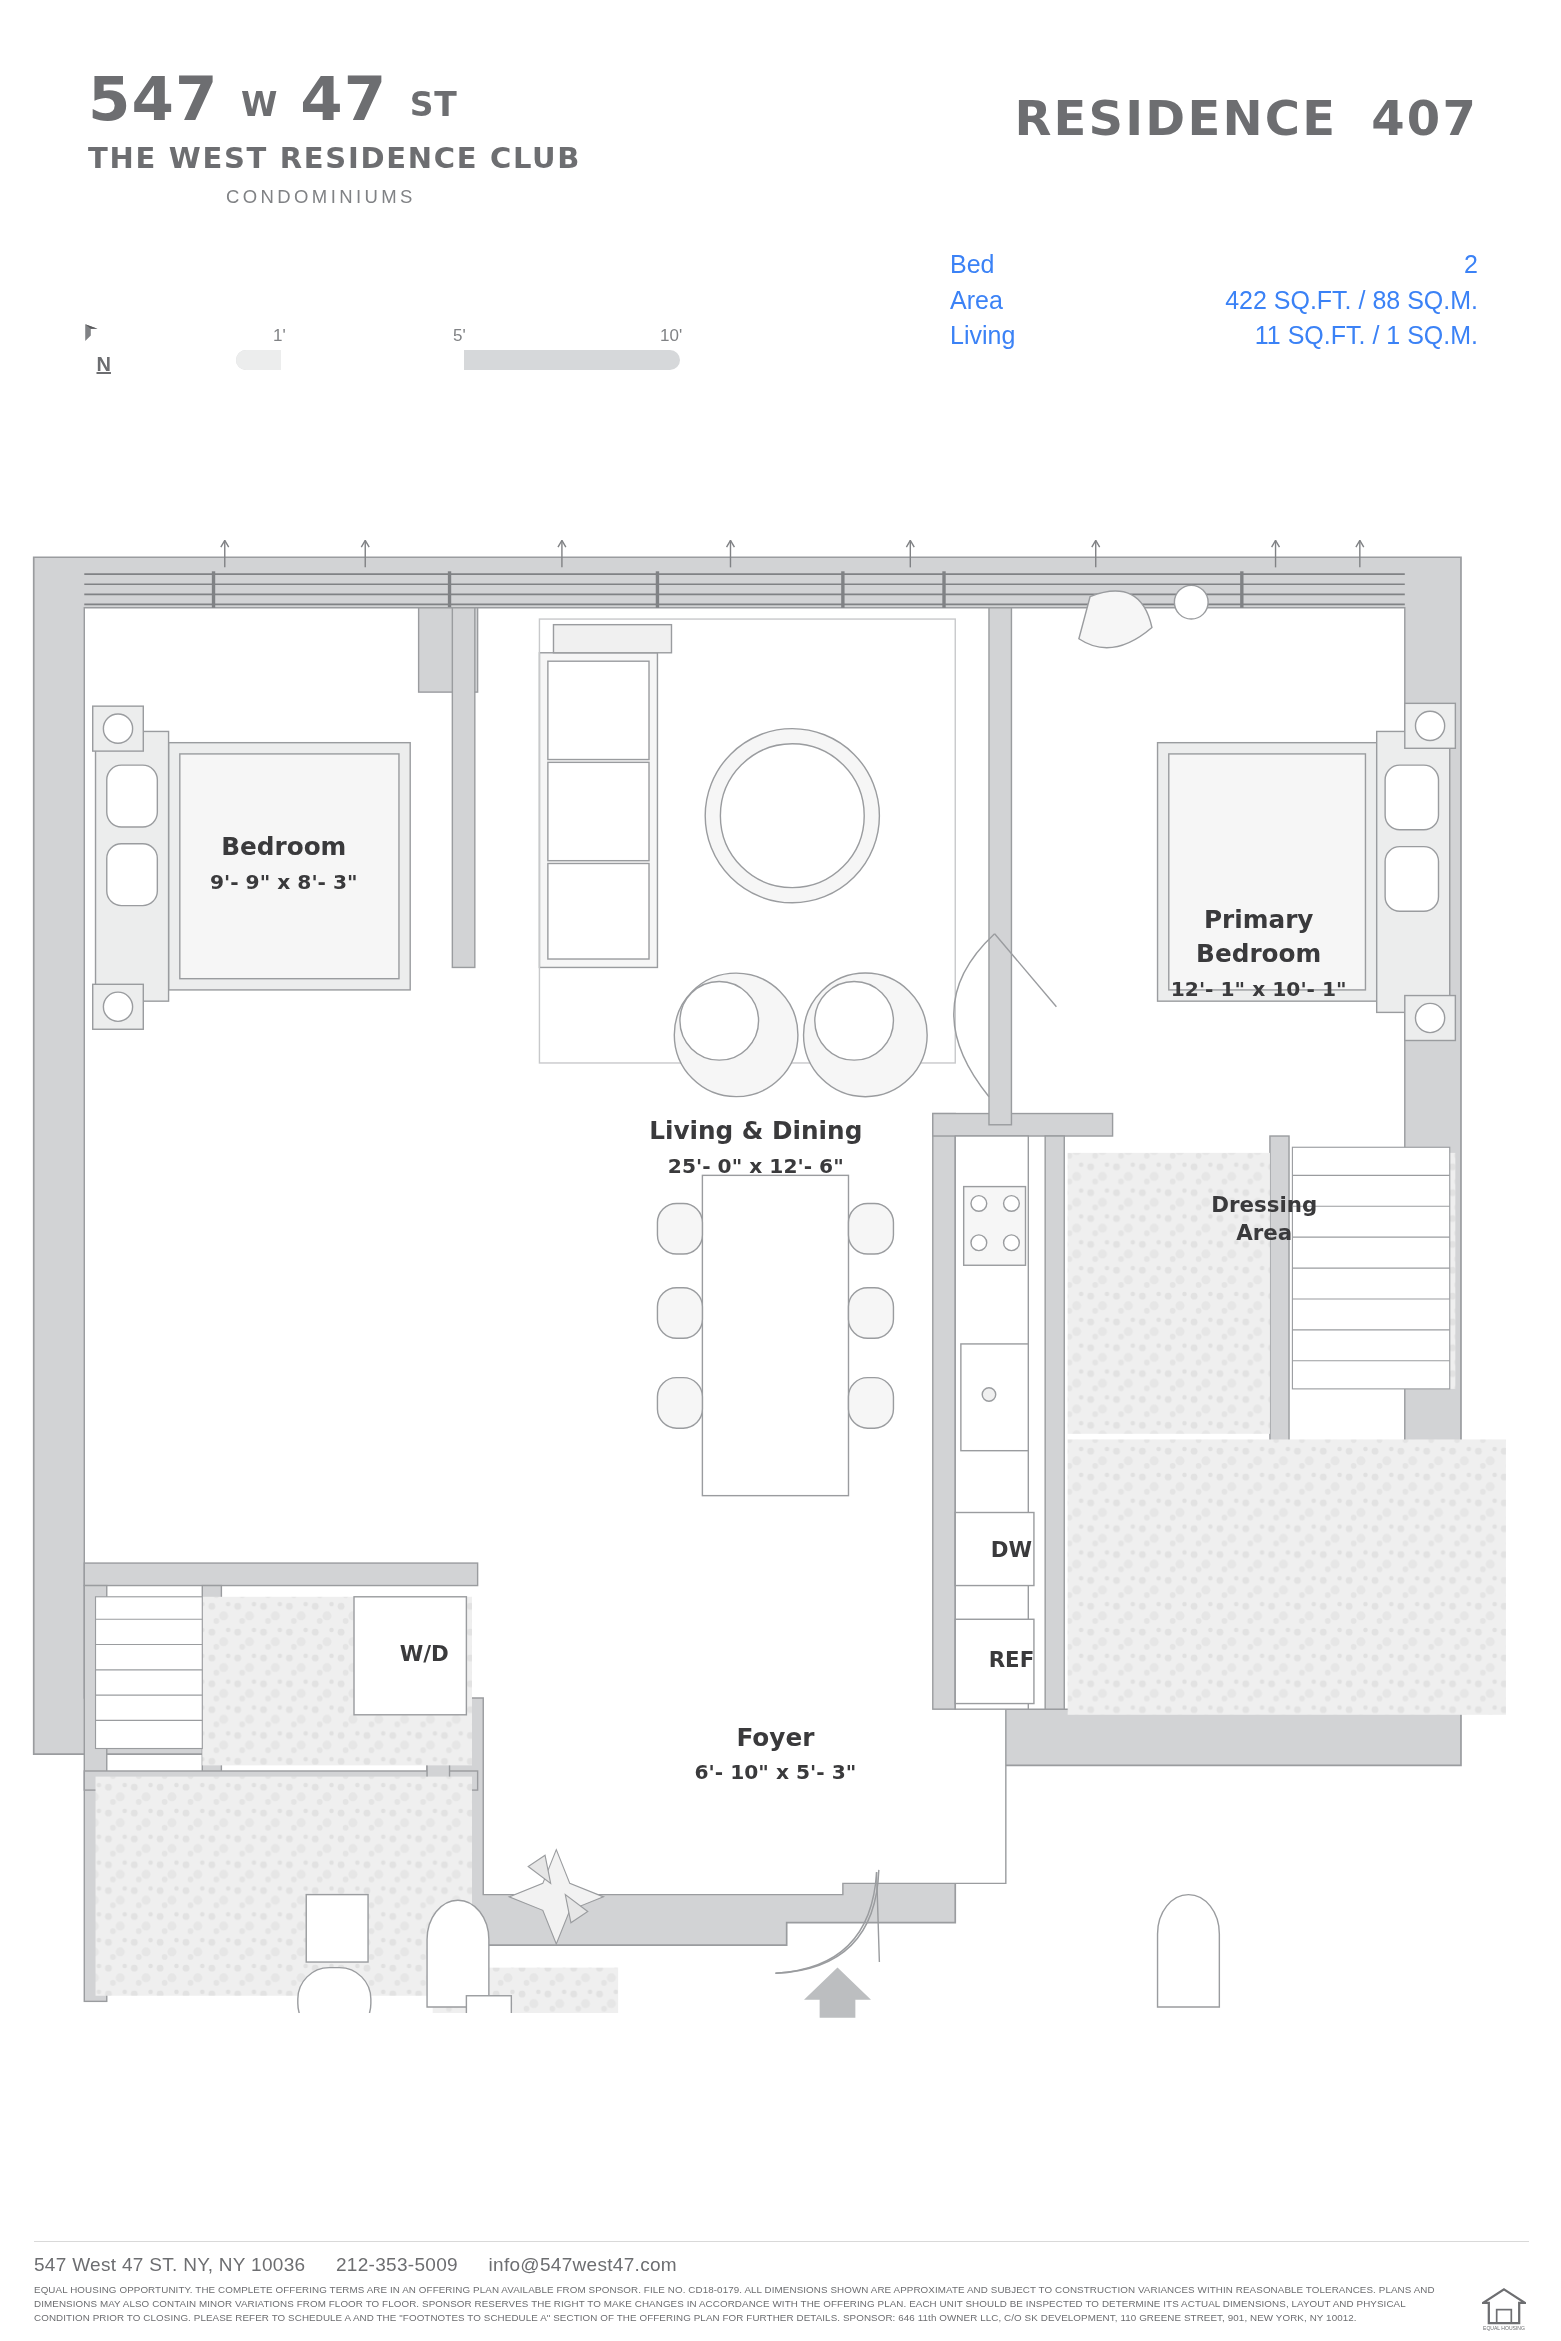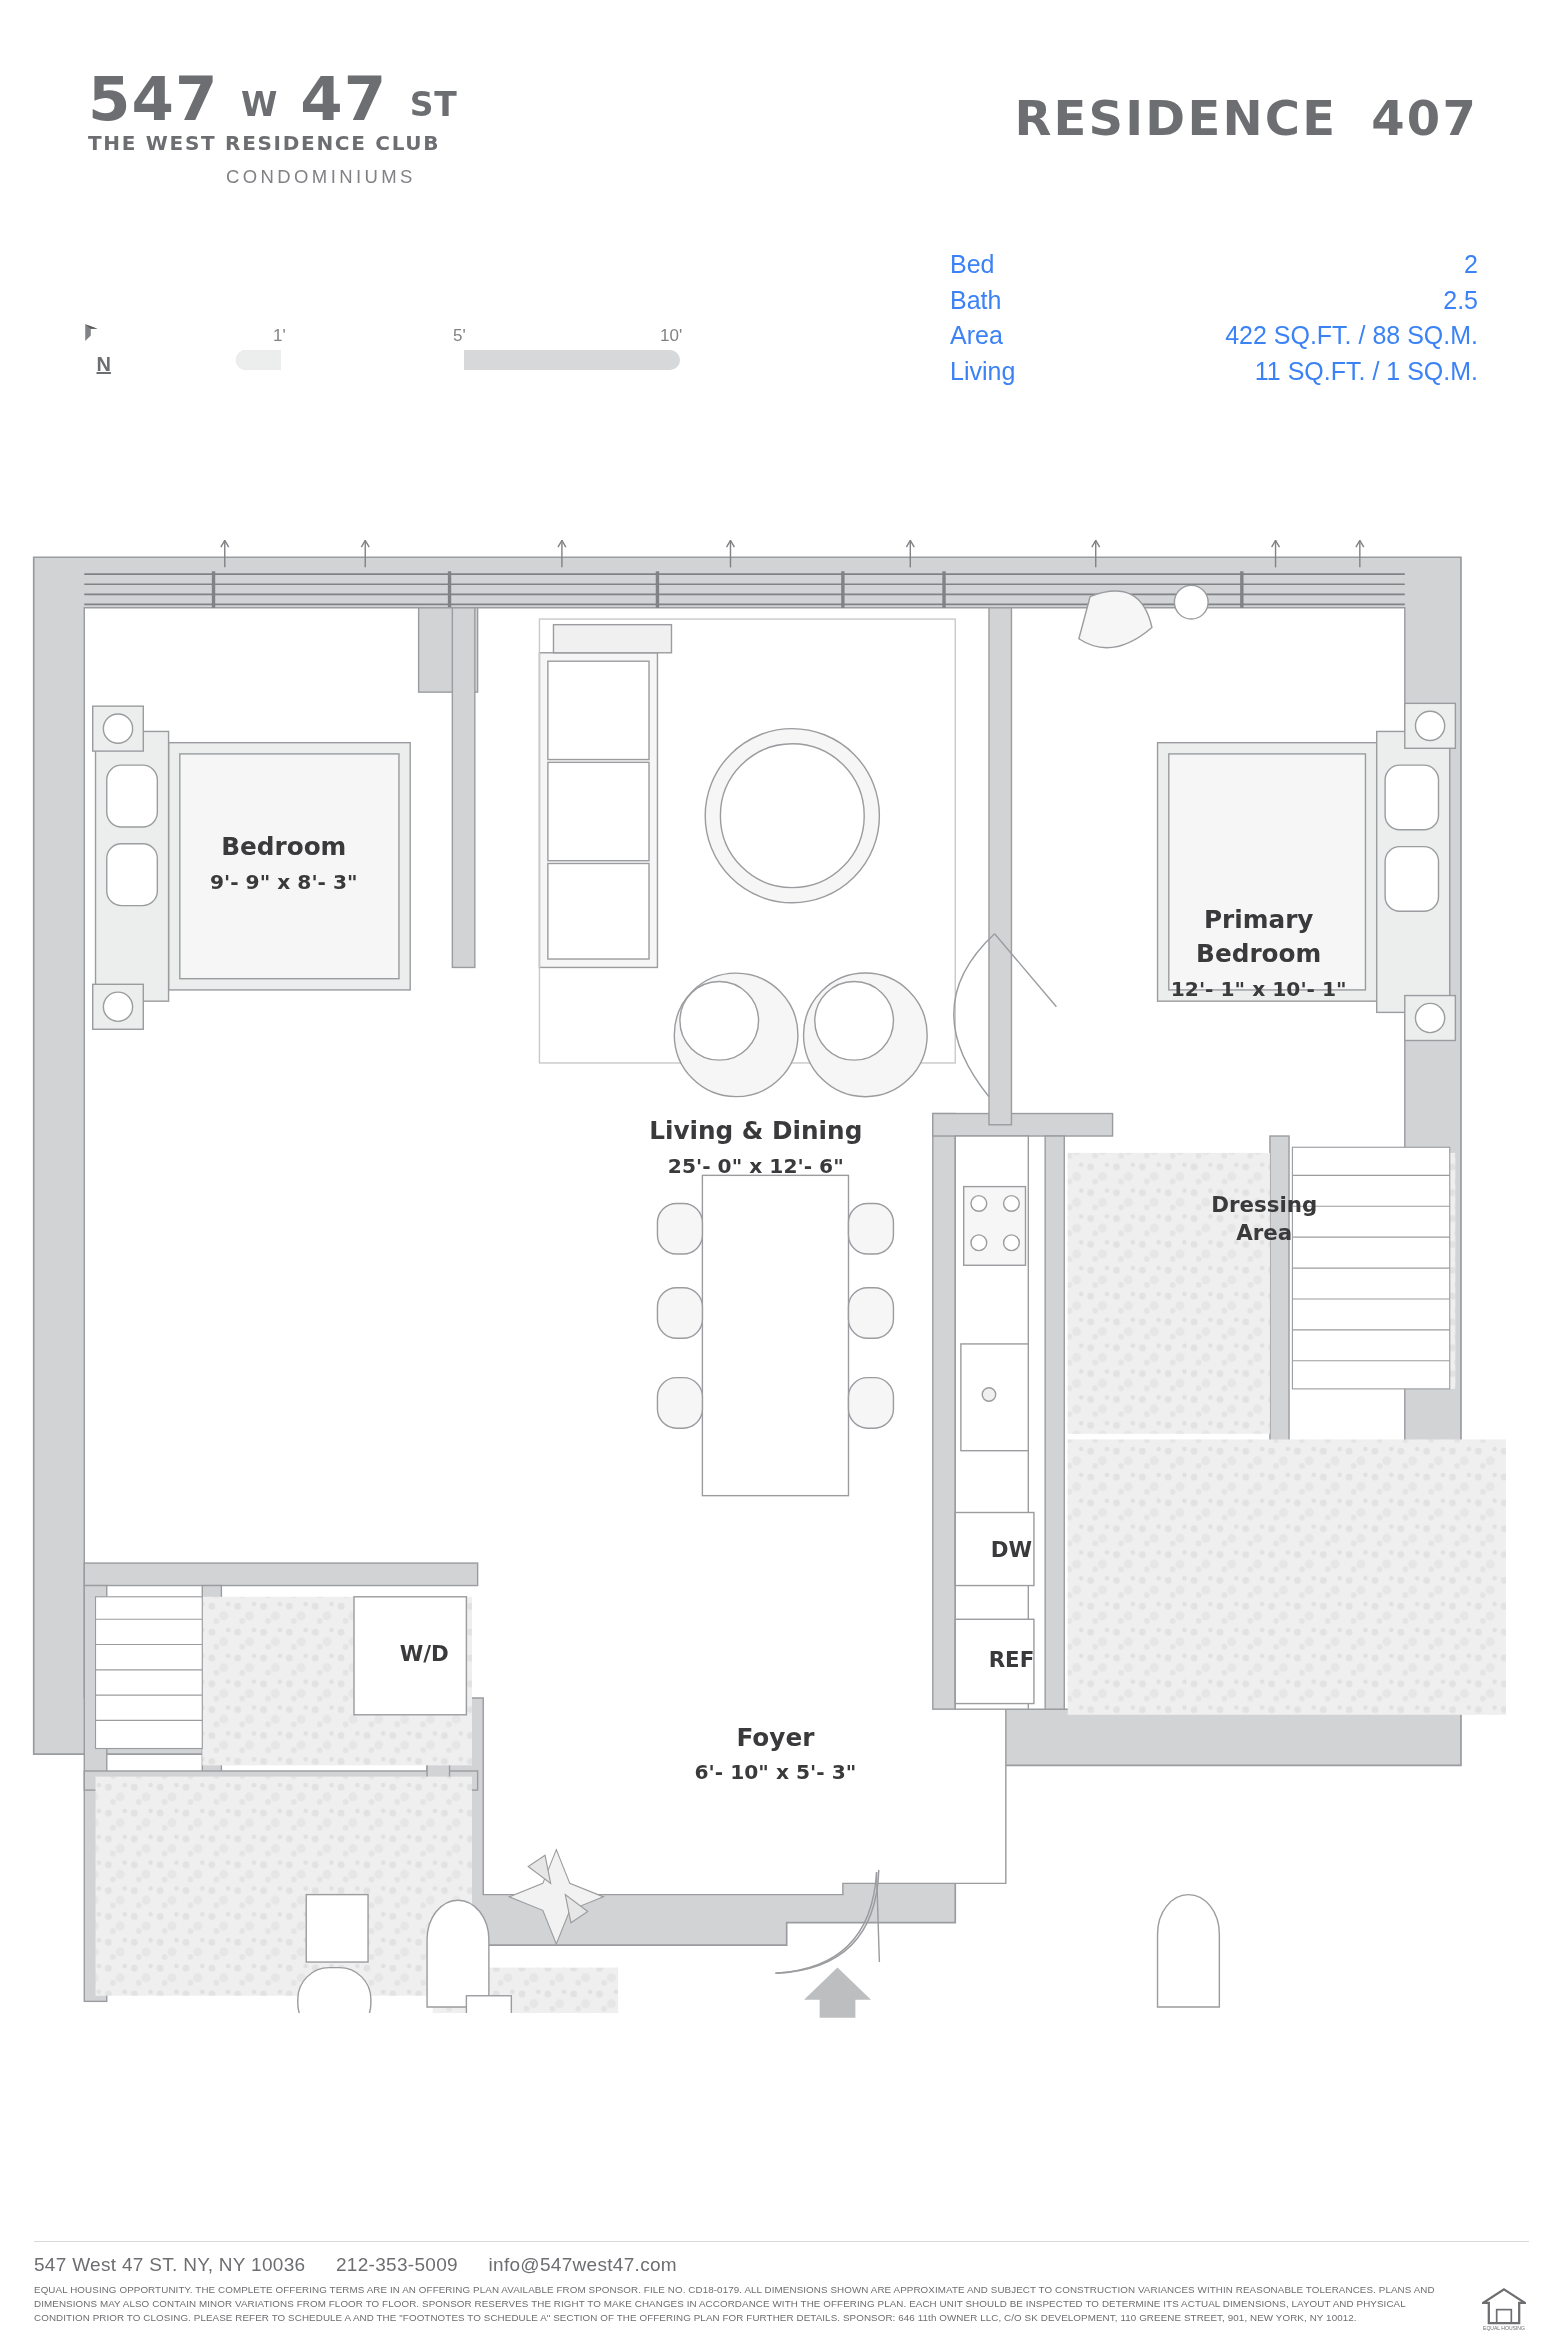--- a/index.html
+++ b/index.html
@@ -36,23 +36,24 @@
     white-space: nowrap;
   }
   .brand-line1 .sm {
     font-size: 33px;
     vertical-align: 4.5px;
     letter-spacing: 0.6px;
   }
   .brand-line2 {
     font-family: "DejaVu Sans", sans-serif;
     font-weight: bold;
-    font-size: 20px;
+    font-size: 29px;
     letter-spacing: 1.7px;
     color: #6d6e71;
+    margin-top: 10px;
     white-space: nowrap;
   }
   .brand-line3 {
     font-family: "Liberation Sans", sans-serif;
     font-size: 18.5px;
     letter-spacing: 3.4px;
     color: #808285;
     margin-top: 11.2px;
     margin-left: 138px;
     white-space: nowrap;
@@ -251,24 +252,20 @@
   <div class="residence-title">
     <span>RESIDENCE</span><span class="num">407</span>
   </div>
 
   <div class="specs">
     <div class="spec-row">
       <div class="spec-label">Bed</div>
       <div class="spec-value">2</div>
     </div>
     <div class="spec-row">
-      <div class="spec-label">Bath</div>
-      <div class="spec-value">2.5</div>
-    </div>
-    <div class="spec-row">
       <div class="spec-label">Area</div>
       <div class="spec-value">422 SQ.FT. / 88 SQ.M.</div>
     </div>
     <div class="spec-row">
       <div class="spec-label">Living</div>
       <div class="spec-value">11 SQ.FT. / 1 SQ.M.</div>
     </div>
   </div>
 
   <div class="plan">

